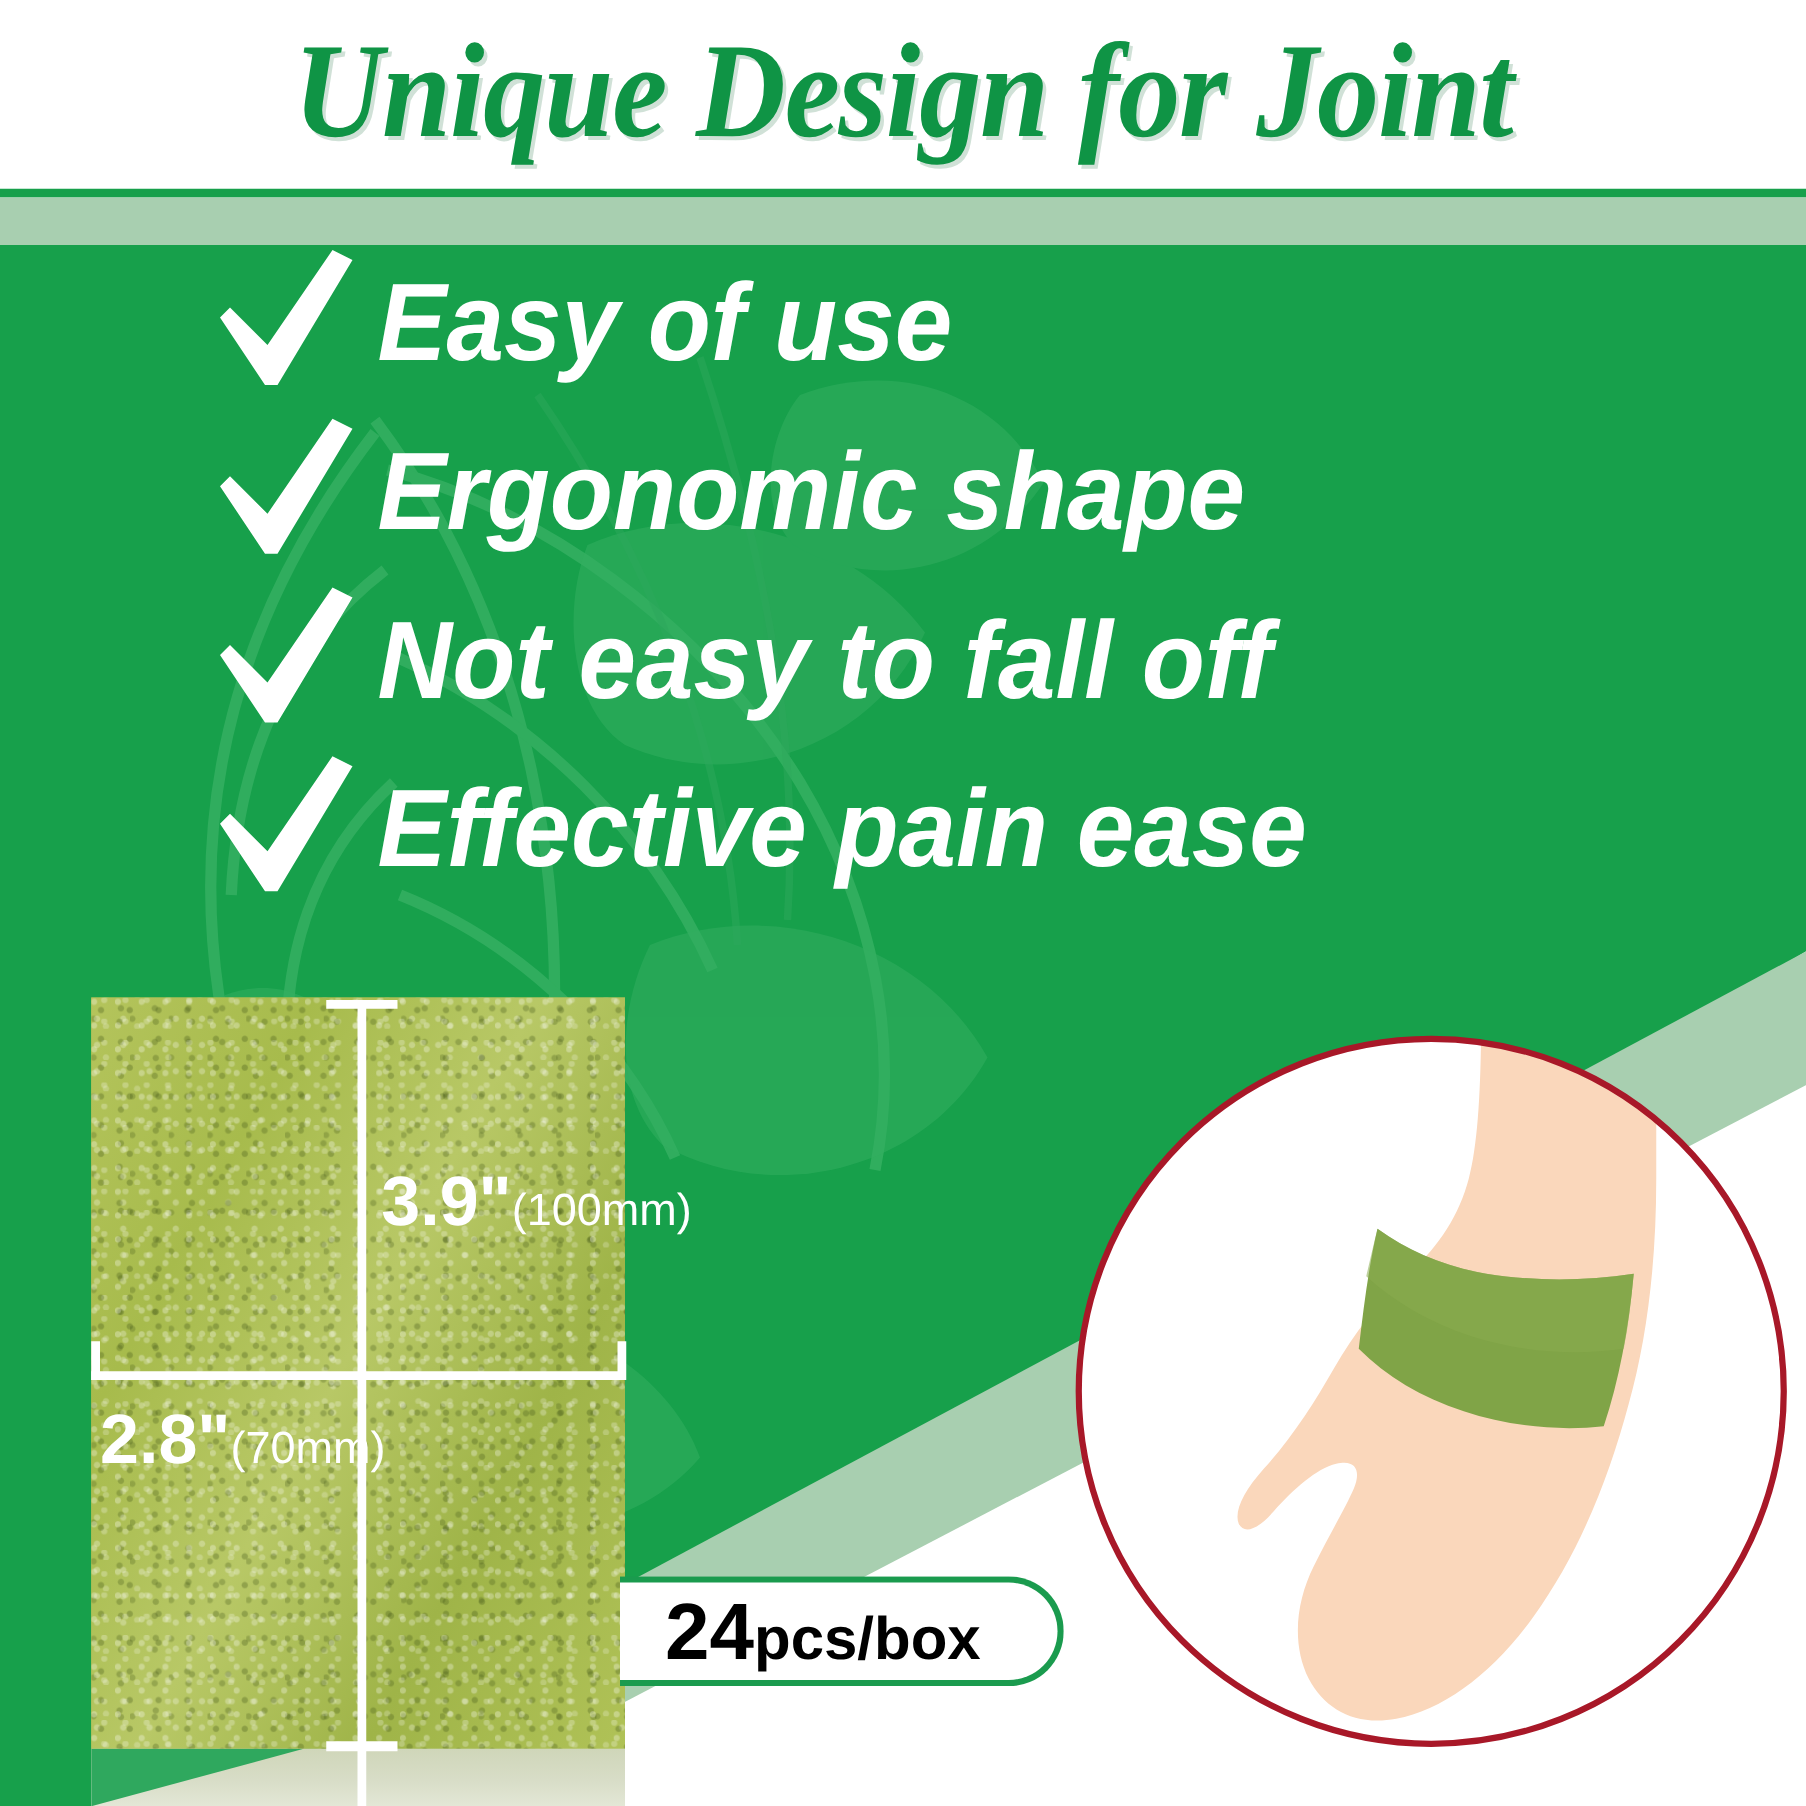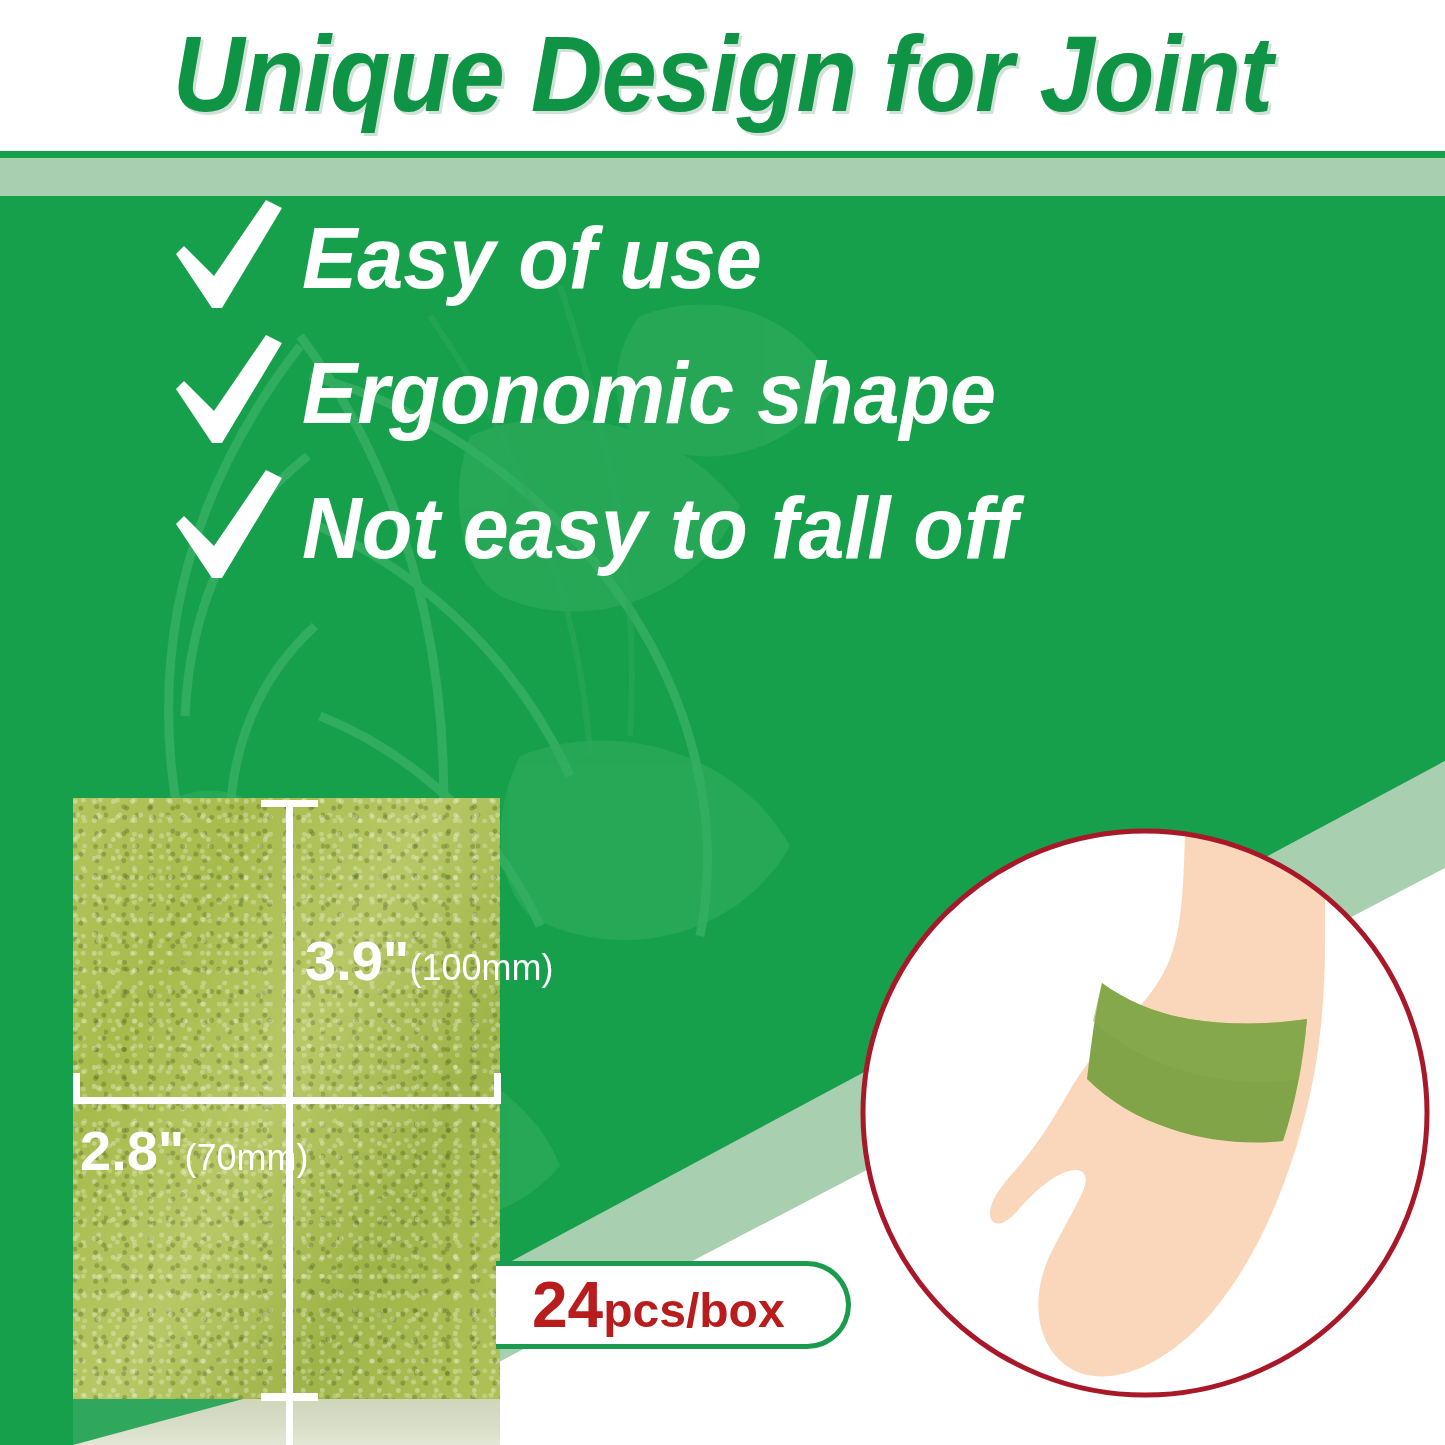--- a/index.html
+++ b/index.html
@@ -18,20 +18,21 @@
     background: #ffffff;
   }
 
   
   .header {
     position: absolute;
     left: 0; top: 0;
     width: 1445px;
     height: 152px;
     background: #ffffff;
+    font-family: Liberation Serif, serif;
   }
   .title {
     position: absolute;
     left: 0; top: 14px;
     width: 1445px;
     text-align: center;
     font-size: 108px;
     line-height: 120px;
     font-weight: bold;
     font-style: italic;
@@ -215,21 +216,21 @@
     border: 5px solid #1a9b4e;
     border-left: none;
     border-radius: 0 88px 88px 0;
     background: #ffffff;
     box-sizing: border-box;
   }
   .badge-text {
     position: absolute;
     left: 36px; top: 50%;
     transform: translateY(-50%);
-    color: #b91c1c;
+    color: #000000;
     white-space: nowrap;
     font-weight: bold;
   }
   .badge-text .num {
     font-size: 64px;
     font-weight: bold;
   }
   .badge-text .unit {
     font-size: 48px;
     font-weight: bold;
@@ -299,20 +300,26 @@
       <div class="feature-label">Ergonomic shape</div>
     </div>
 
     <div class="feature-row">
       <svg class="check-icon" viewBox="0 0 120 120">
         <path d="M6 56 L14 48 L44 78 L96 2 L112 10 L52 110 L42 110 Z" fill="#ffffff"></path>
       </svg>
       <div class="feature-label">Not easy to fall off</div>
     </div>
 
+    <div class="feature-row">
+      <svg class="check-icon" viewBox="0 0 120 120">
+        <path d="M6 56 L14 48 L44 78 L96 2 L112 10 L52 110 L42 110 Z" fill="#ffffff"></path>
+      </svg>
+      <div class="feature-label">Effective pain ease</div>
+    </div>
 
   </div>
 
   <div class="patch-photo"></div>
   <div class="patch-bottom-strip"></div>
   <svg class="patch-bottom-wedge" viewBox="0 0 427 46" preserveAspectRatio="none">
     <polygon points="0,0 0,46 170,0" fill="#2fa85e"></polygon>
   </svg>
 
   <div class="meas-vline"></div>

